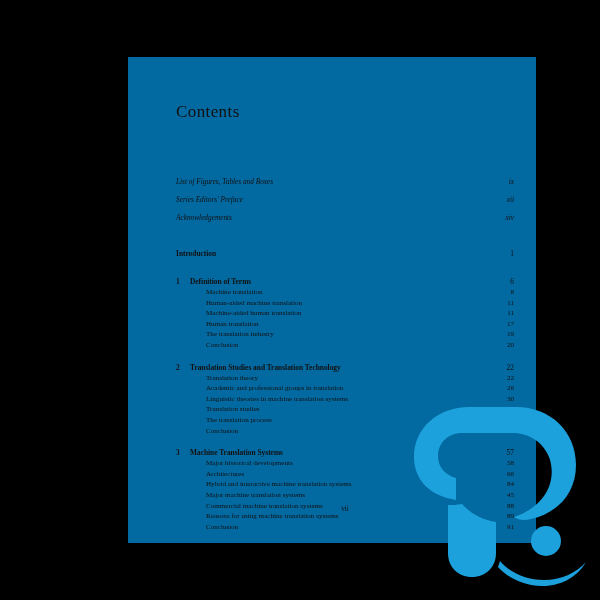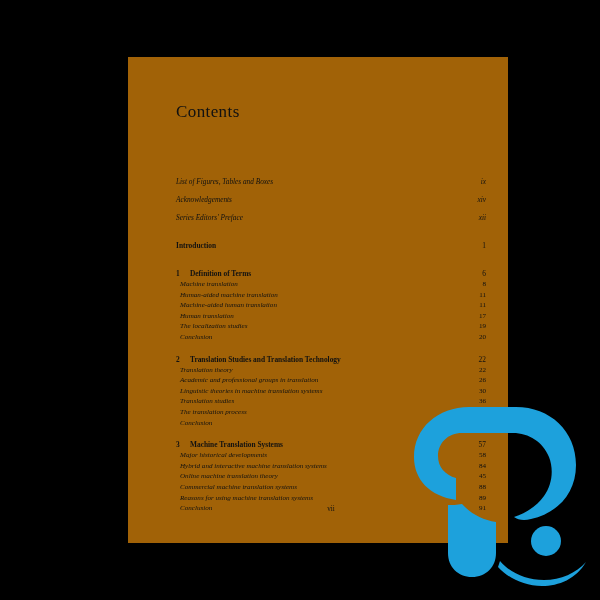--- a/index.html
+++ b/index.html
@@ -15,21 +15,22 @@
     font-family: "Liberation Serif", serif;
   }
 
   
   .page {
     position: absolute;
     left: 128px;
     top: 57px;
     width: 380px;
     height: 486px;
-    background: #a16207;
+    background: #0369a1;
+    padding-left: 28px;
   }
 
   .page-inner {
     position: absolute;
     left: 48px;
     top: 0;
     right: 22px;
     bottom: 0;
   }
 
@@ -75,20 +76,21 @@
     top: 184px;
     right: 0;
   }
 
   .toc-intro {
     position: relative;
     height: 17px;
     font-size: 7.4px;
     font-weight: bold;
     color: #111111;
+    margin-top: 8px;
   }
   .toc-intro .t-label { position: absolute; left: 0; top: 0; }
   .toc-intro .t-page { position: absolute; right: 0; top: 0; font-weight: normal; }
 
   .chapter {
     position: relative;
     margin-top: 11px;
   }
 
   .chapter-head {
@@ -101,21 +103,21 @@
   .chapter-head .c-num { position: absolute; left: 0; top: 0; }
   .chapter-head .c-title { position: absolute; left: 14px; top: 0; }
   .chapter-head .c-page { position: absolute; right: 0; top: 0; font-weight: normal; }
 
   .entry {
     position: relative;
     height: 10.6px;
     font-size: 7.1px;
     color: #111111;
   }
-  .entry .e-title { position: absolute; left: 4px; top: 0; white-space: nowrap; font-style: italic; }
+  .entry .e-title { position: absolute; left: 30px; top: 0; white-space: nowrap; }
   .entry .e-page { position: absolute; right: 0; top: 0; }
 
   .folio {
     position: absolute;
     left: 0;
     right: 0;
     bottom: 30px;
     text-align: center;
     font-size: 7.2px;
     color: #111111;
@@ -138,26 +140,26 @@
   <div class="page-inner">
 
     <div class="contents-title">Contents</div>
 
     <div class="front-matter">
       <div class="fm-row">
         <span class="fm-label">List of Figures, Tables and Boxes</span>
         <span class="fm-page">ix</span>
       </div>
       <div class="fm-row">
+        <span class="fm-label">Series Editors' Preface</span>
+        <span class="fm-page">xii</span>
+      </div>
+      <div class="fm-row">
         <span class="fm-label">Acknowledgements</span>
         <span class="fm-page">xiv</span>
-      </div>
-      <div class="fm-row">
-        <span class="fm-label">Series Editors' Preface</span>
-        <span class="fm-page">xii</span>
       </div>
     </div>
 
     <div class="toc">
 
       <div class="toc-intro">
         <span class="t-label">Introduction</span>
         <span class="t-page">1</span>
       </div>
 
@@ -177,21 +179,21 @@
         </div>
         <div class="entry">
           <span class="e-title">Machine-aided human translation</span>
           <span class="e-page">11</span>
         </div>
         <div class="entry">
           <span class="e-title">Human translation</span>
           <span class="e-page">17</span>
         </div>
         <div class="entry">
-          <span class="e-title">The localization studies</span>
+          <span class="e-title">The translation industry</span>
           <span class="e-page">19</span>
         </div>
         <div class="entry">
           <span class="e-title">Conclusion</span>
           <span class="e-page">20</span>
         </div>
       </div>
 
       <div class="chapter">
         <div class="chapter-head">
@@ -229,25 +231,29 @@
         <div class="chapter-head">
           <span class="c-num">3</span>
           <span class="c-title">Machine Translation Systems</span>
           <span class="c-page">57</span>
         </div>
         <div class="entry">
           <span class="e-title">Major historical developments</span>
           <span class="e-page">58</span>
         </div>
         <div class="entry">
+          <span class="e-title">Architectures</span>
+          <span class="e-page">66</span>
+        </div>
+        <div class="entry">
           <span class="e-title">Hybrid and interactive machine translation systems</span>
           <span class="e-page">84</span>
         </div>
         <div class="entry">
-          <span class="e-title">Online machine translation theory</span>
+          <span class="e-title">Major machine translation systems</span>
           <span class="e-page">45</span>
         </div>
         <div class="entry">
           <span class="e-title">Commercial machine translation systems</span>
           <span class="e-page">88</span>
         </div>
         <div class="entry">
           <span class="e-title">Reasons for using machine translation systems</span>
           <span class="e-page">89</span>
         </div>

